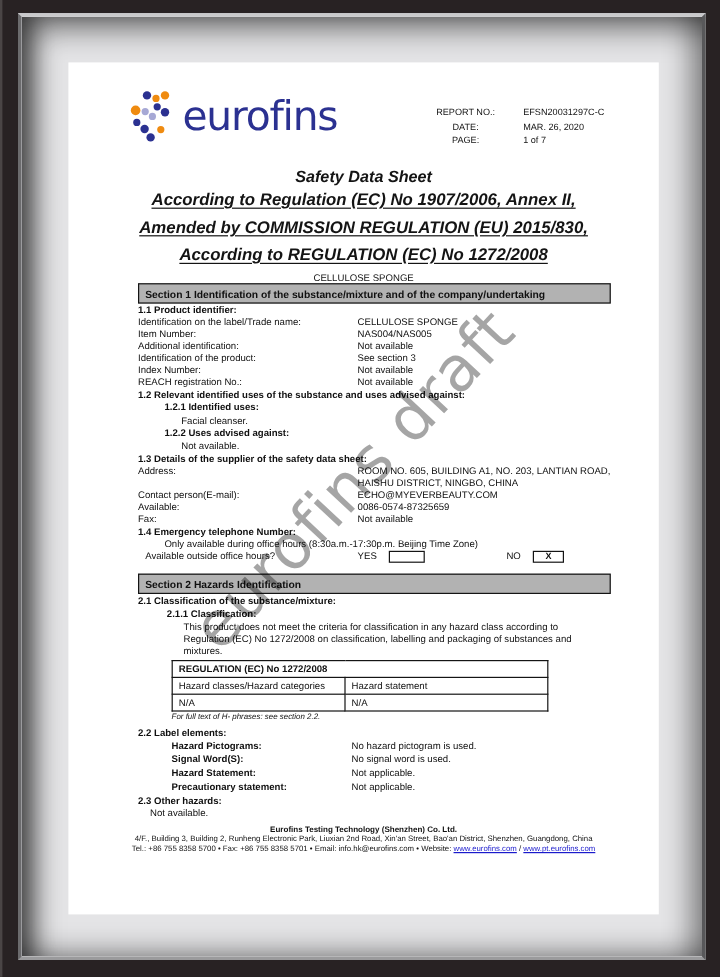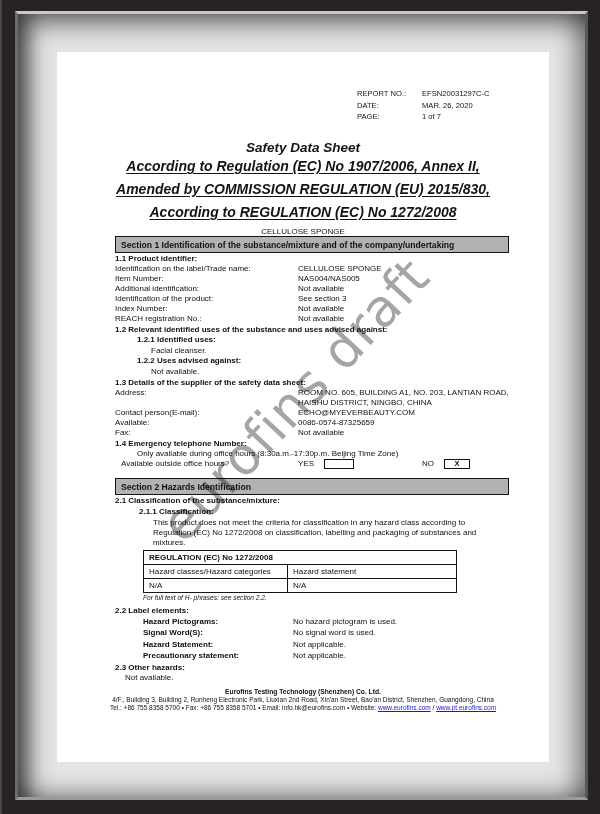--- a/index.html
+++ b/index.html
@@ -30,21 +30,21 @@
   
   .logo-row { position:absolute; top:24px; left:52px; display:flex; align-items:center; gap:9px; }
   .logo-dots { position:relative; width:34px; height:42px; }
   .logo-dots i { position:absolute; border-radius:50%; display:block; }
   .d-nv { background:#2b3191; } .d-or { background:#ef8b10; } .d-lv { background:#a6a8d5; }
   .logo-text { font-size:34px; line-height:1; color:#2b3191; font-weight:500;
                letter-spacing:-1px; font-family:"DejaVu Sans", sans-serif; }
 
   .report-block { position:absolute; top:36px; left:300px; font-size:7.6px; line-height:11.5px; }
   .report-block .rrow { display:flex; }
-  .report-block .rlbl { width:62px; text-align:left; margin-right:3px; }
+  .report-block .rlbl { width:62px; text-align:center; margin-right:17px; }
 
   
   .title-block { position:absolute; top:88px; left:0; right:0; text-align:center; }
   .title-main { font-size:13.5px; font-weight:bold; font-style:italic; margin-bottom:3px; }
   .title-sub { font-size:14px; font-weight:bold; font-style:italic;
                text-decoration:underline; text-underline-offset:2px; margin-bottom:7px; }
   .title-product { font-size:8px; margin-top:0px; }
 
   
   .doc-body { position:absolute; top:184px; left:58px; right:40px;
@@ -82,20 +82,37 @@
   .footer a { color:#1a1acc; text-decoration:underline; }
 </style>
 </head>
 <body>
 
 <div class="frame">
   <div class="mat"></div>
 
   <div class="page">
 
+    <div class="logo-row">
+      <span class="logo-dots">
+        <i class="d-nv" style="left:10px;top:0;width:7px;height:7px"></i>
+        <i class="d-or" style="left:18px;top:3px;width:6px;height:6px"></i>
+        <i class="d-or" style="left:25px;top:0;width:7px;height:7px"></i>
+        <i class="d-or" style="left:0;top:12px;width:8px;height:8px"></i>
+        <i class="d-nv" style="left:19px;top:10px;width:6px;height:6px"></i>
+        <i class="d-nv" style="left:25px;top:14px;width:7px;height:7px"></i>
+        <i class="d-lv" style="left:9px;top:14px;width:6px;height:6px"></i>
+        <i class="d-lv" style="left:15px;top:18px;width:6px;height:6px"></i>
+        <i class="d-nv" style="left:2px;top:23px;width:6px;height:6px"></i>
+        <i class="d-nv" style="left:8px;top:28px;width:7px;height:7px"></i>
+        <i class="d-nv" style="left:13px;top:35px;width:7px;height:7px"></i>
+        <i class="d-or" style="left:22px;top:29px;width:6px;height:6px"></i>
+      </span>
+      <span class="logo-text">eurofins</span>
+    </div>
 
     <div class="report-block">
       <div class="rrow">
           <span class="rlbl">REPORT NO.:</span>
           <span>EFSN20031297C-C</span>
         </div>
       <div class="rrow">
           <span class="rlbl">DATE:</span>
           <span>MAR. 26, 2020</span>
         </div>

